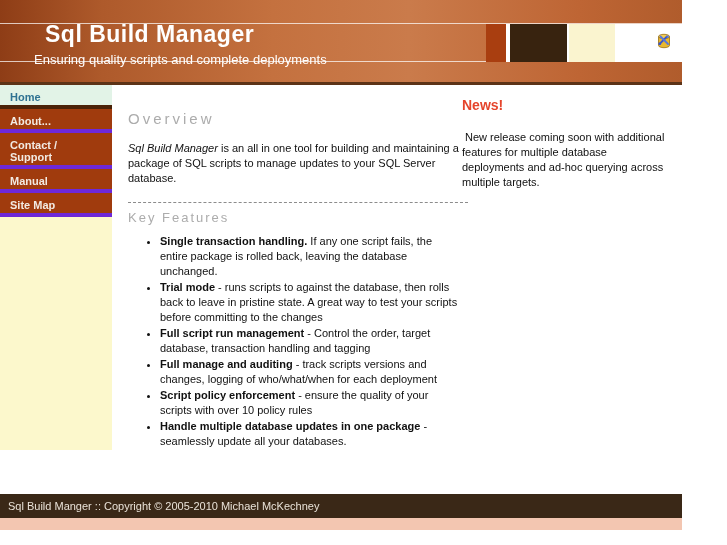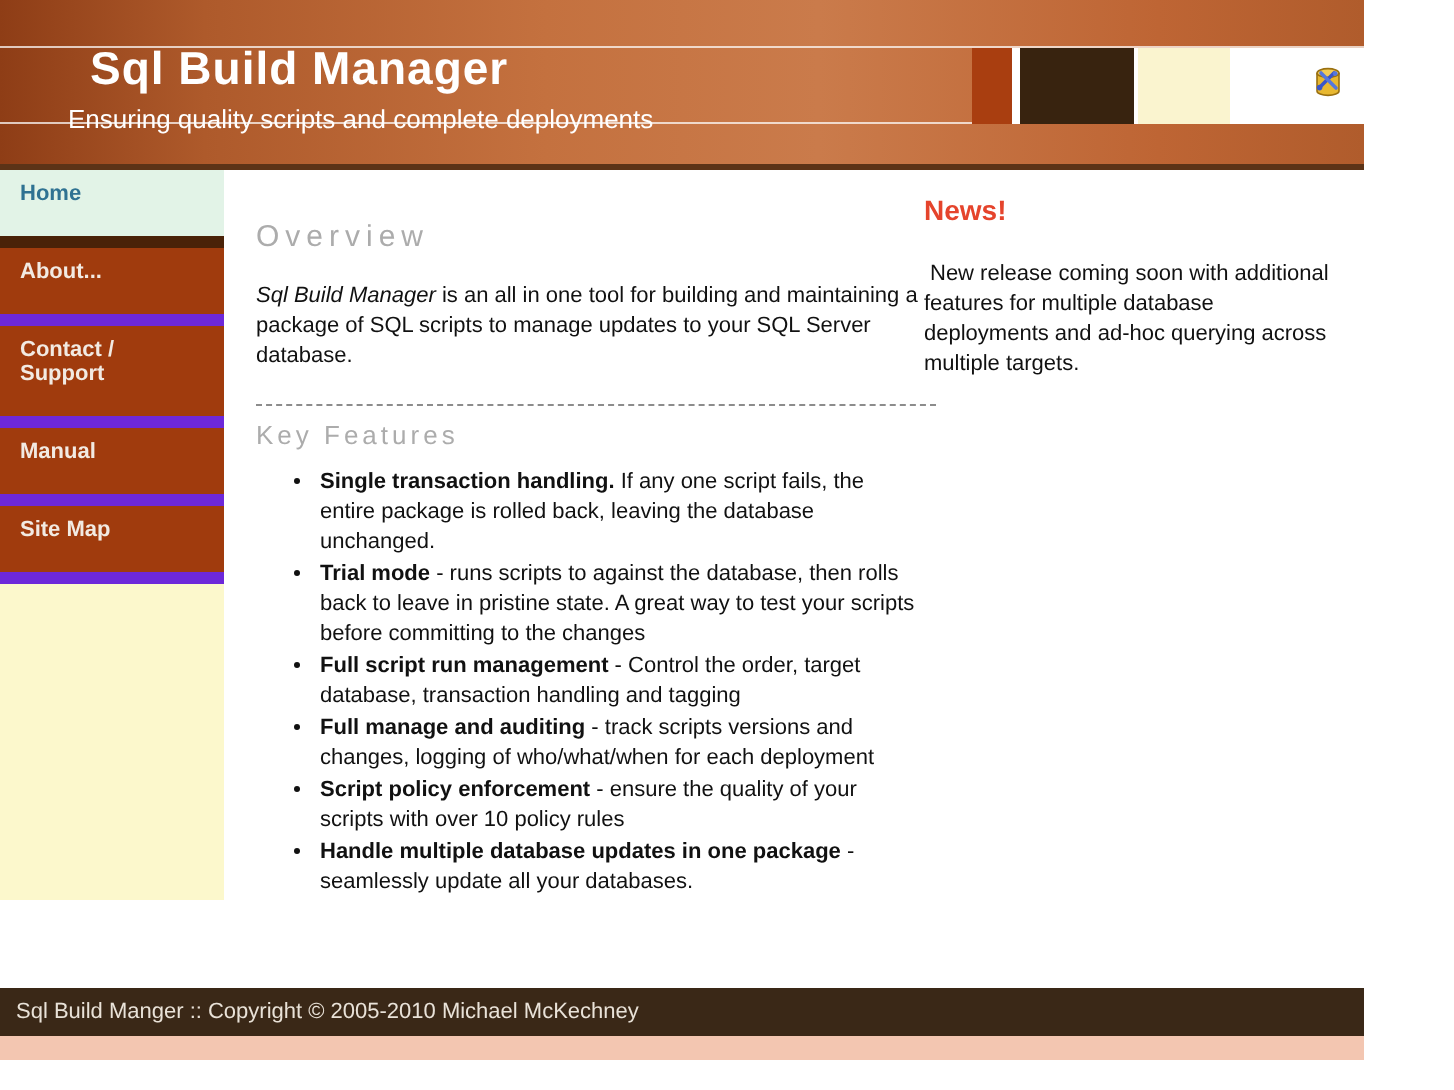--- a/index.html
+++ b/index.html
@@ -20,22 +20,22 @@
   .b-gap4  { width:4px;  background:#ffffff; }
   .b-gap2  { width:2px;  background:#ffffff; }
   .b-brown { width:57px; background:#38230F; }
   .b-cream { width:46px; background:#FAF4CF; }
   .b-white { width:97px; background:#ffffff; display:flex; align-items:center; justify-content:center; }
 
   
   .content { display:flex; min-height:332px; background:#ffffff; }
 
   .sidebar { width:112px; flex-shrink:0; background:#FCF8CC; }
-  .menu-item { display:block; font-size:11px; font-weight:bold; padding:6px 10px 15px;
-    background:#A03B0D; color:#F2EAE2; border-bottom:6px solid #6d28d9; text-decoration:none; cursor:pointer; }
+  .menu-item { display:block; font-size:11px; font-weight:bold; padding:6px 10px 2px;
+    background:#A03B0D; color:#F2EAE2; border-bottom:4px solid #6d28d9; text-decoration:none; cursor:pointer; }
   .menu-item.active { background:#E2F3E7; color:#2F7292; border-bottom-color:#4A2208; }
 
   .main { width:350px; flex-shrink:0; padding-left:16px; color:#111; }
   .h-overview { font-size:15px; font-weight:normal; letter-spacing:3px; color:#ACACAC; margin:25px 0 0; }
   .intro { font-size:11px; line-height:15px; margin:14px 0 0; width:340px; }
   .sep { border:0; border-top:1px dashed #8C8C8C; margin:16px 0 0; width:340px; }
   .h-features { font-size:13px; font-weight:normal; letter-spacing:2px; color:#ACACAC; margin:7px 0 0; }
   .features { margin:9px 0 0; padding-left:32px; font-size:11px; line-height:15px; }
   .features li { margin-bottom:1px; }
 

